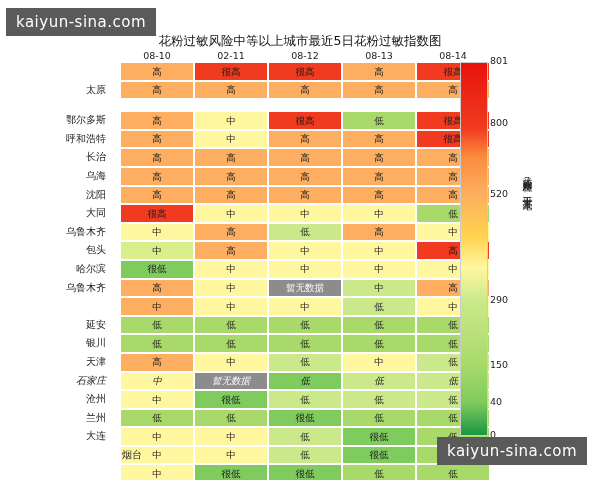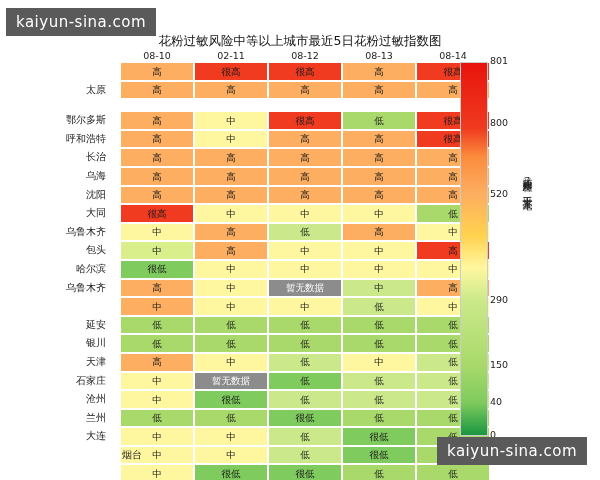--- a/index.html
+++ b/index.html
@@ -243,21 +243,21 @@
         <div class="cell" style="background: rgb(168, 217, 106);">低</div>
       </div>
       <div class="row" style="position: relative;">
         <div class="row-label" style="left: -120px; top: 0px;">天津</div>
         <div class="cell" style="background: rgb(253, 174, 97);">高</div>
         <div class="cell" style="background: rgb(255, 247, 160);">中</div>
         <div class="cell" style="background: rgb(203, 233, 138);">低</div>
         <div class="cell" style="background: rgb(255, 247, 160);">中</div>
         <div class="cell" style="background: rgb(203, 233, 138);">低</div>
       </div>
-      <div class="row" style="position: relative;">
+      <div class="row" style="position: relative; font-style: italic;">
         <div class="row-label" style="left: -120px; top: 0px;">石家庄</div>
         <div class="cell" style="background: rgb(255, 247, 160);">中</div>
         <div class="cell dark" style="background: rgb(140, 140, 140);">暂无数据</div>
         <div class="cell" style="background: rgb(127, 203, 94);">低</div>
         <div class="cell" style="background: rgb(203, 233, 138);">低</div>
         <div class="cell" style="background: rgb(203, 233, 138);">低</div>
       </div>
       <div class="row" style="position: relative;">
         <div class="row-label" style="left: -120px; top: 0px;">沧州</div>
         <div class="cell" style="background: rgb(255, 247, 160);">中</div>

